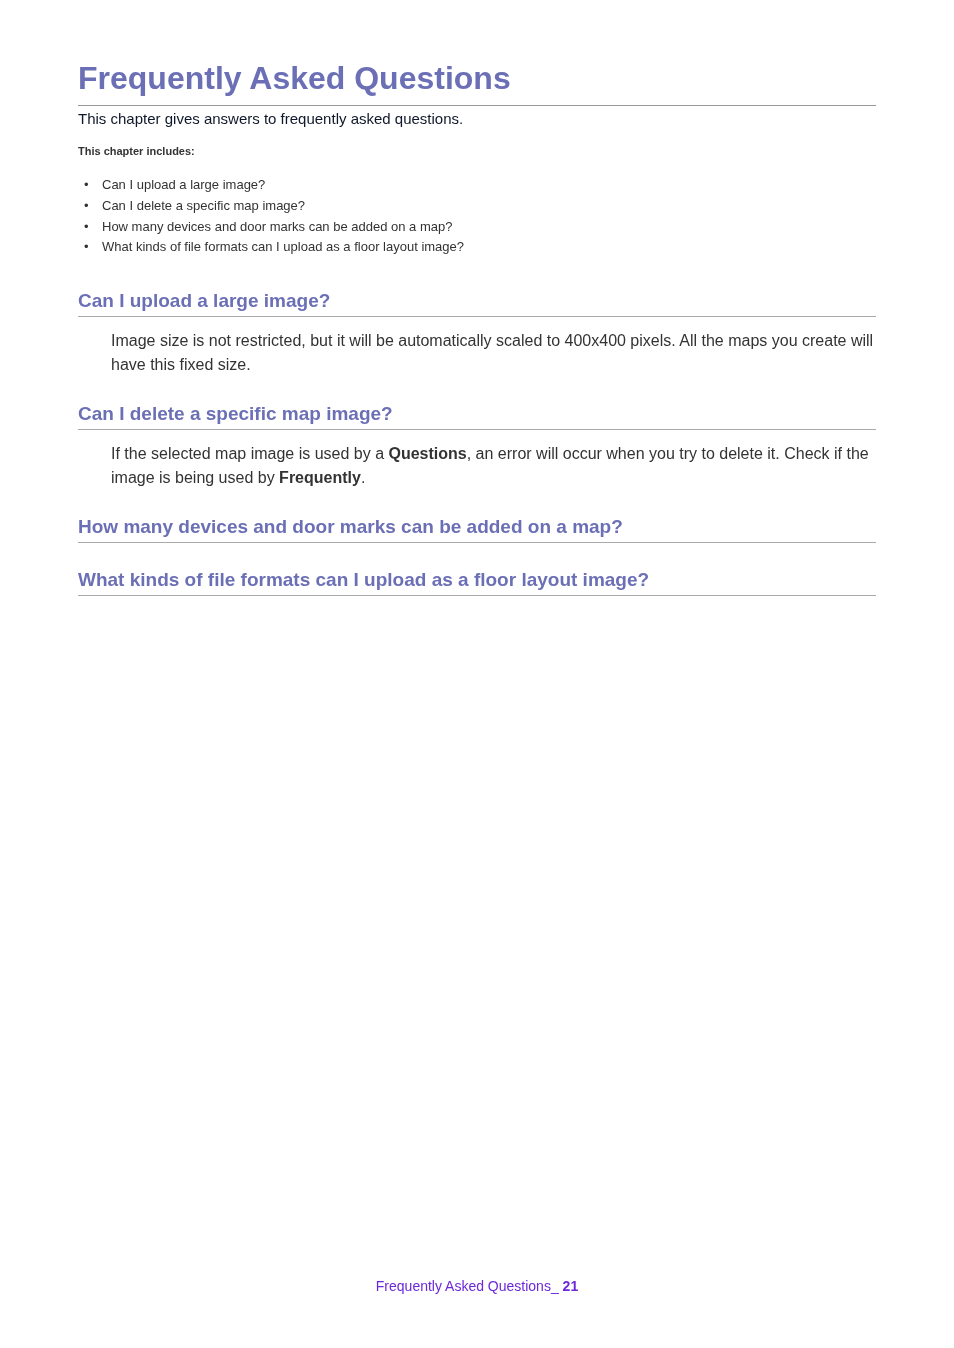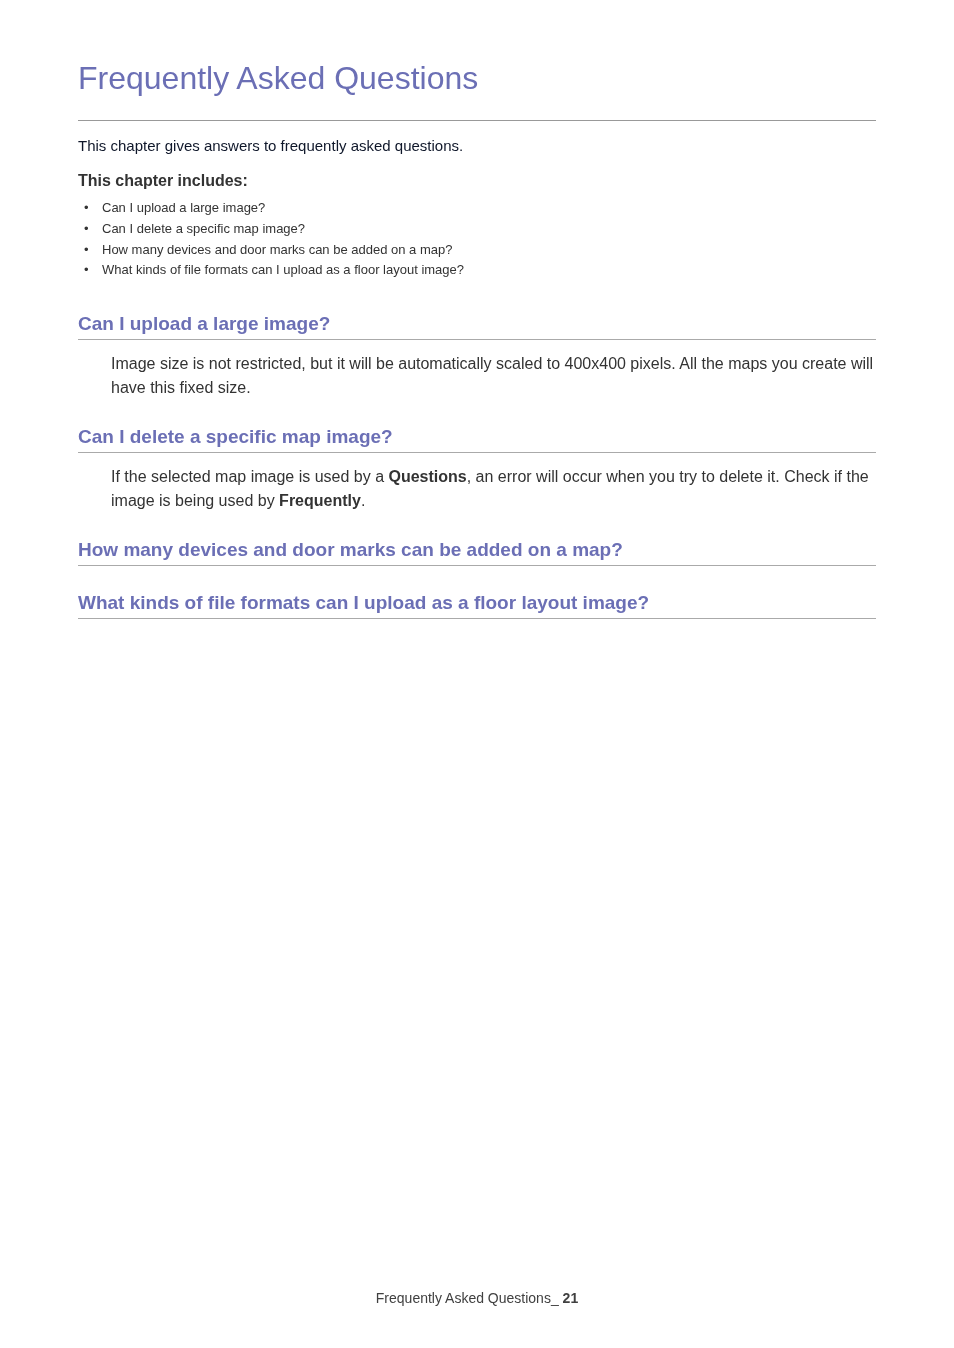--- a/index.html
+++ b/index.html
@@ -11,36 +11,36 @@
       font-family: Arial, Helvetica, sans-serif;
       background: #fff;
       width: 954px;
       height: 1348px;
       padding: 60px 78px 40px 78px;
       position: relative;
       color: #333;
     }
     h1 {
       font-size: 32px;
-      font-weight: normal;
+      font-weight: bold;
       color: #6b6fb5;
-      padding-bottom: 23px;
+      padding-bottom: 8px;
       border-bottom: 1px solid #999;
-      margin-bottom: 16px;
+      margin-bottom: 4px;
     }
     .intro {
       font-size: 15px;
       color: #0f172a;
       margin-bottom: 18px;
     }
     .includes-label {
-      font-size: 16px;
+      font-size: 11px;
       font-weight: bold;
       color: #333;
-      margin-bottom: 8px;
+      margin-bottom: 18px;
     }
     ul.includes {
       list-style: none;
       margin-bottom: 32px;
     }
     ul.includes li {
       font-size: 13px;
       color: #333;
       padding-left: 24px;
       position: relative;
@@ -66,26 +66,26 @@
       color: #333;
       line-height: 1.5;
       margin-bottom: 6px;
       margin-left: 33px;
     }
     p.body b {
       font-weight: bold;
     }
     .footer {
       position: absolute;
-      bottom: 42px;
+      bottom: 54px;
       left: 0;
       width: 100%;
       text-align: center;
       font-size: 14px;
-      color: #404040;
+      color: #6d28d9;
     }
     .footer .pagenum {
       font-weight: bold;
     }
   </style>
 </head>
 <body>
 
 <h1>Frequently Asked Questions</h1>
 

